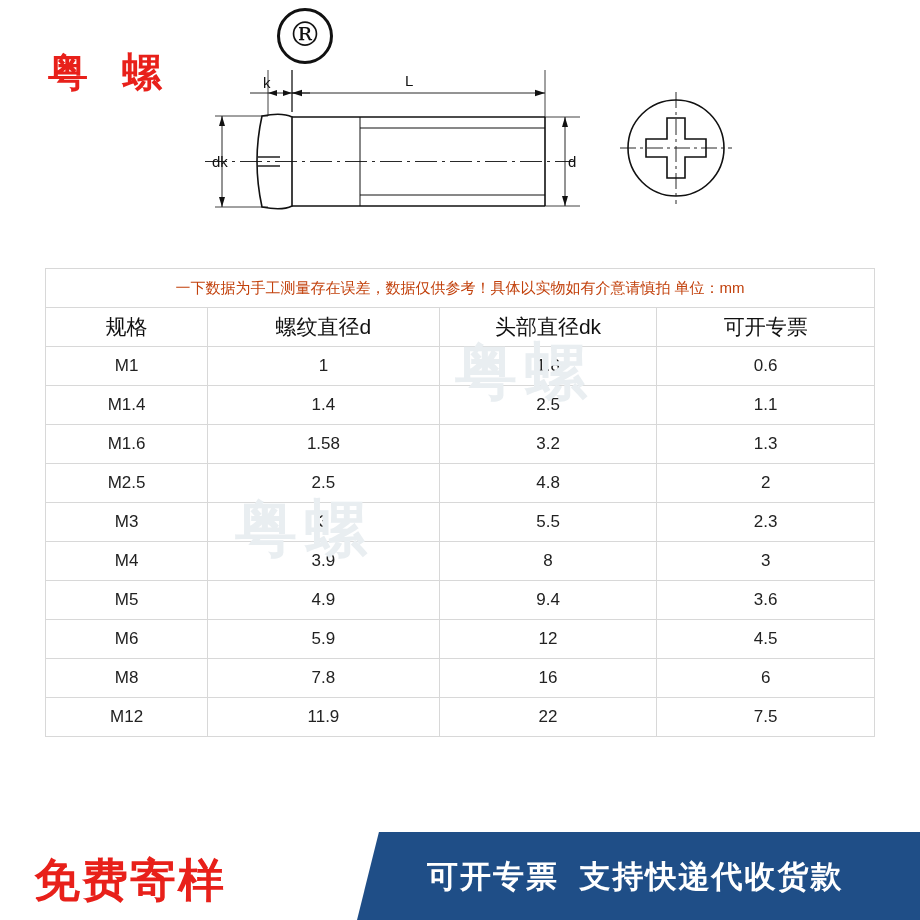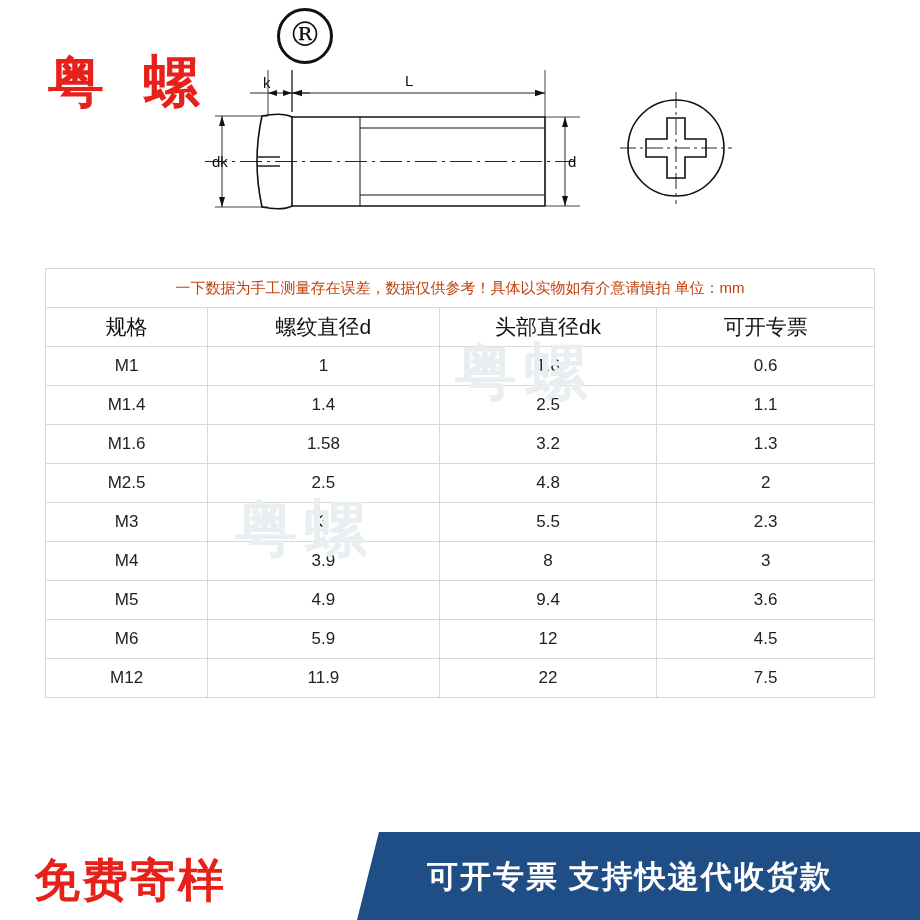--- a/index.html
+++ b/index.html
@@ -20,21 +20,21 @@
     position: absolute;
     left: 0; top: 0;
     width: 920px; height: 245px;
   }
 
   #brand-logo {
     position: absolute;
     left: 48px; top: 45px;
     font-family: "DejaVu Sans", sans-serif;
     font-weight: bold;
-    font-size: 56px;
+    font-size: 40px;
     color: #e8201a;
     letter-spacing: 10px;
     white-space: nowrap;
   }
   #registered-mark {
     position: absolute;
     left: 277px; top: 8px;
     width: 50px; height: 50px;
     border: 3px solid #111;
     border-radius: 50%;
@@ -134,21 +134,21 @@
     position: absolute;
     left: 345px; top: 0;
     width: 575px; height: 88px;
     background: #1f4e87;
     transform: skewX(-14deg);
     transform-origin: bottom left;
   }
   #banner-right-text {
     position: absolute;
     left: 415px; top: 24px;
-    font-family: Liberation Serif, serif;
+    font-family: Liberation Mono, monospace;
     font-weight: bold;
     font-size: 31px;
     color: #ffffff;
     letter-spacing: 2px;
     white-space: nowrap;
   }
 </style>
 </head>
 <body>
 
@@ -270,20 +270,26 @@
         <td>M5</td>
         <td>4.9</td>
         <td>9.4</td>
         <td>3.6</td>
       </tr>
       <tr>
         <td>M6</td>
         <td>5.9</td>
         <td>12</td>
         <td>4.5</td>
+      </tr>
+      <tr>
+        <td>M8</td>
+        <td>7.8</td>
+        <td>16</td>
+        <td>6</td>
       </tr>
       <tr>
         <td>M12</td>
         <td>11.9</td>
         <td>22</td>
         <td>7.5</td>
       </tr>
     </tbody>
   </table>
 </div>

